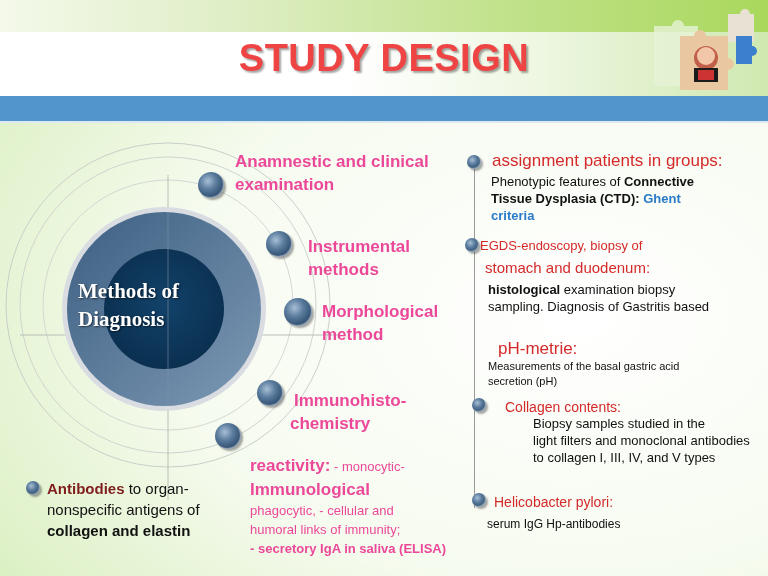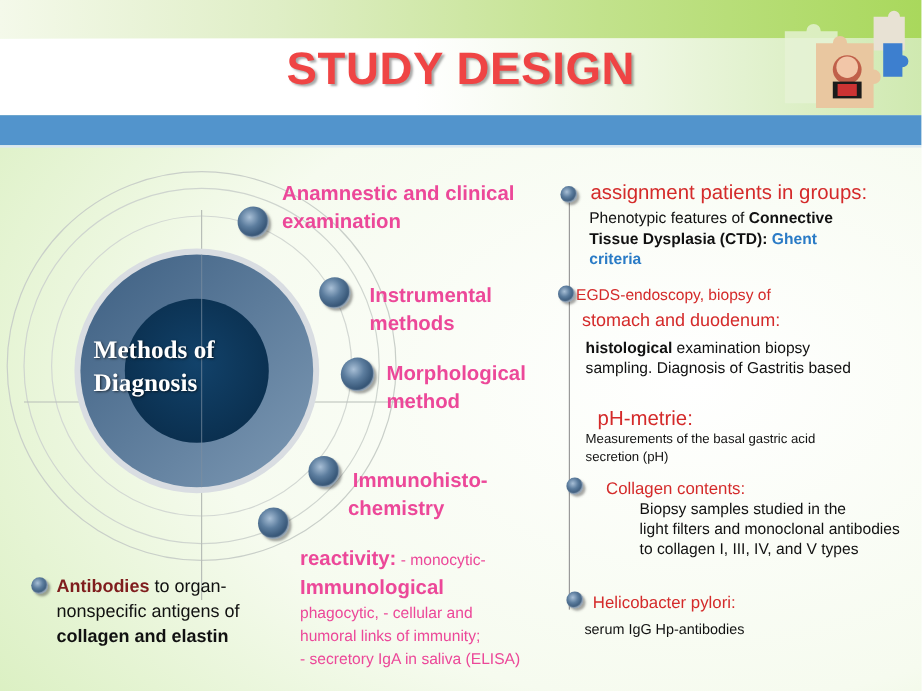--- a/index.html
+++ b/index.html
@@ -130,21 +130,21 @@
   <div style="padding-left:4px;">Immunohisto-</div>
   <div>chemistry</div>
 </div>
 <div class="method" style="left:250px;top:454px;">
   <div>
     <span>reactivity:</span><span style="font-weight:normal;font-size:13px;"> - monocytic-</span>
   </div>
   <div>Immunological</div>
   <div style="font-weight:normal;font-size:13px;line-height:19px;">phagocytic, - cellular and</div>
   <div style="font-weight:normal;font-size:13px;line-height:19px;">humoral links of immunity;</div>
-  <div style="font-weight:normal;font-size:13px;line-height:19px;">- secretory IgA in saliva (ELISA)</div>
+  <div style="font-weight:bold;font-size:13px;line-height:19px;">- secretory IgA in saliva (ELISA)</div>
 </div>
 
 <div class="bullet" style="left:26px;top:481px;width:14px;height:14px;"></div>
 <div style="position:absolute;left:47px;top:478px;font-size:15px;line-height:21px;color:#111;">
   <div>
     <span class="red">Antibodies</span><span> to organ-</span>
   </div>
   <div>nonspecific antigens of</div>
   <div style="font-weight:bold;">collagen and elastin</div>
 </div>

